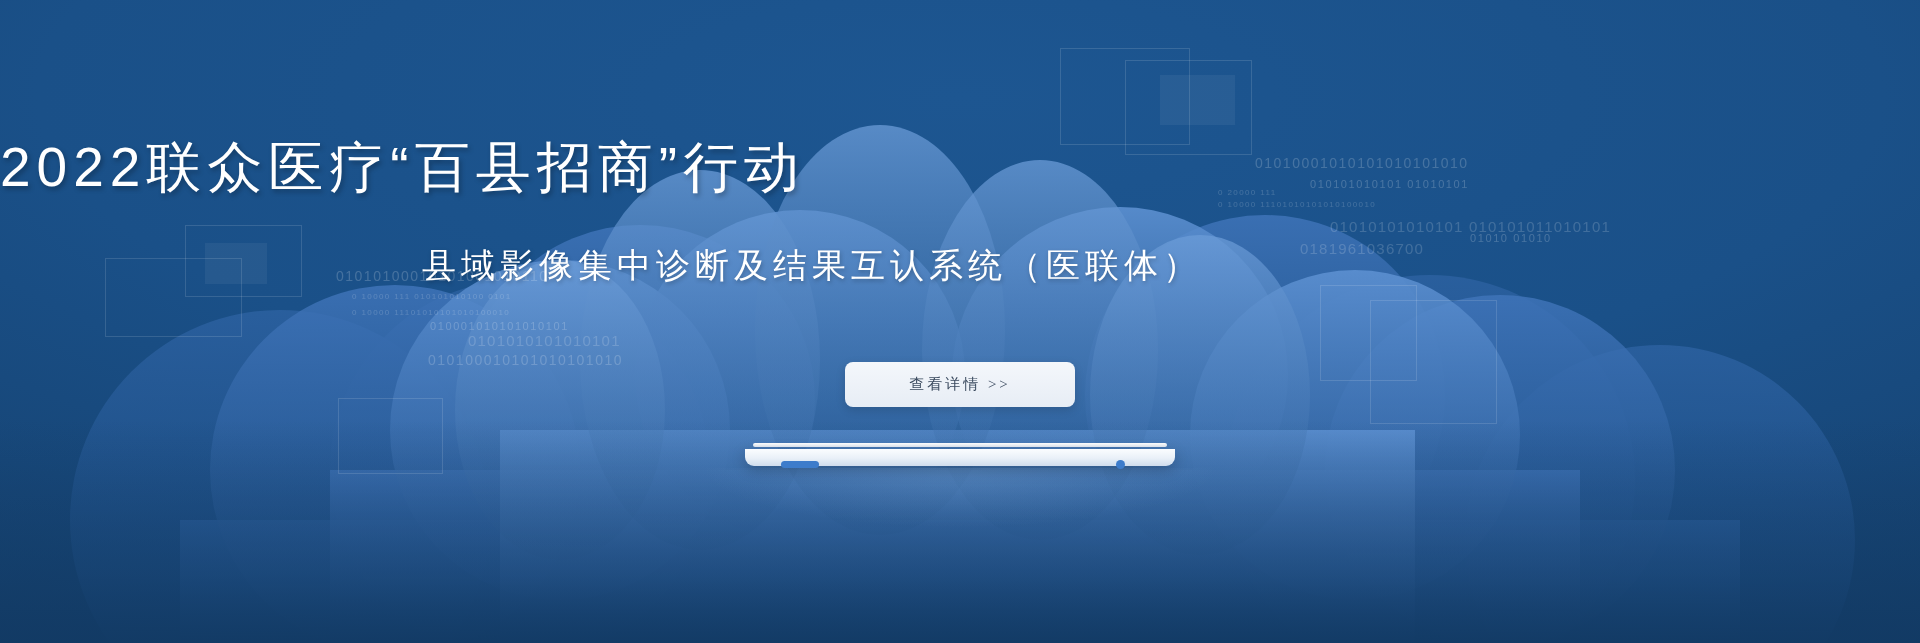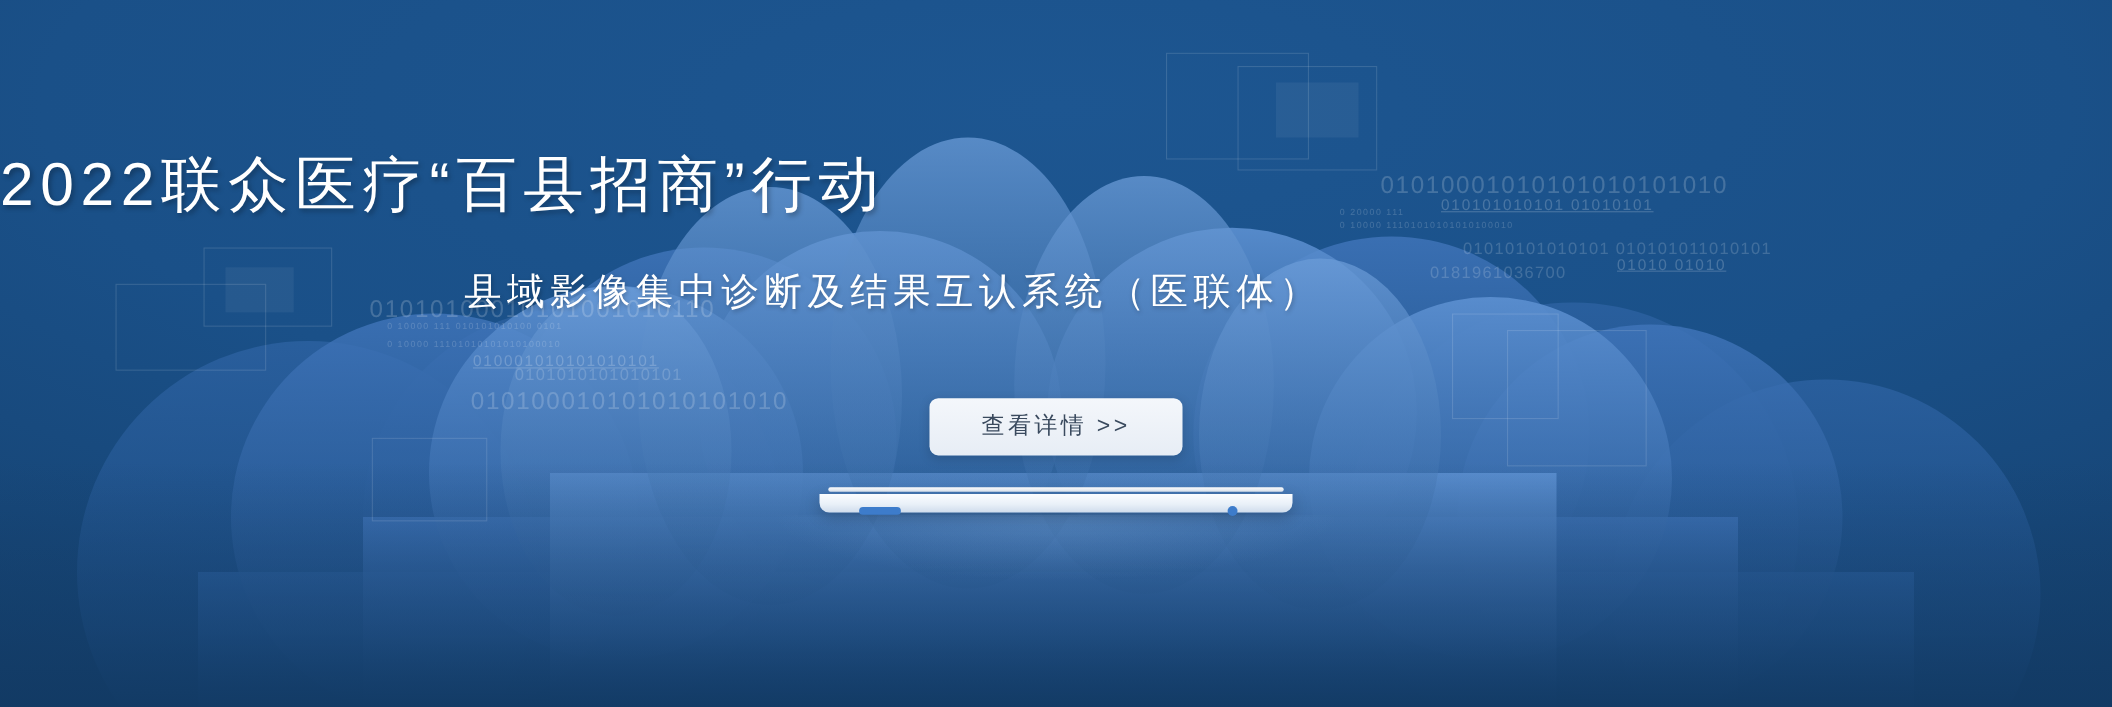--- a/index.html
+++ b/index.html
@@ -36,23 +36,23 @@
   
   .binary {
     position: absolute;
     color: rgba(255,255,255,0.16);
     font-family: "Liberation Sans", "DejaVu Sans", sans-serif;
     white-space: nowrap;
     letter-spacing: 1px;
     pointer-events: none;
     user-select: none;
   }
-  .binary.b-big   { font-size: 22px; color: rgba(255,255,255,0.19); letter-spacing: 1.5px; }
+  .binary.b-big   { font-size: 14px; color: rgba(255,255,255,0.19); letter-spacing: 1.5px; }
   .binary.b-mid   { font-size: 15px; color: rgba(255,255,255,0.17); letter-spacing: 1.2px; }
-  .binary.b-small { font-size: 14px;  color: rgba(255,255,255,0.20); letter-spacing: 1.6px; text-decoration: underline; }
+  .binary.b-small { font-size: 11px;  color: rgba(255,255,255,0.20); letter-spacing: 1.6px; }
   .binary.b-tiny  { font-size: 8px;  color: rgba(255,255,255,0.18); letter-spacing: 1.4px; }
 
   
   .clouds {
     position: absolute;
     left: 0; top: 0;
     width: 1920px;
     height: 643px;
     pointer-events: none;
   }
@@ -105,22 +105,22 @@
   }
 
   .cta-button {
     display: inline-block;
     min-width: 230px;
     padding: 13px 18px 14px;
     border: none;
     border-radius: 8px;
     background: linear-gradient(180deg, #f4f7fb 0%, #e7edf5 100%);
     color: #3a4a5e;
-    font-family: Liberation Sans, sans-serif;
-    font-size: 21px;
+    font-family: Liberation Serif, serif;
+    font-size: 15px;
     letter-spacing: 3px;
     line-height: 1.2;
     cursor: pointer;
     box-shadow: 0 3px 10px rgba(0,0,0,0.15);
     white-space: nowrap;
   }
 
   
   .device {
     position: absolute;

